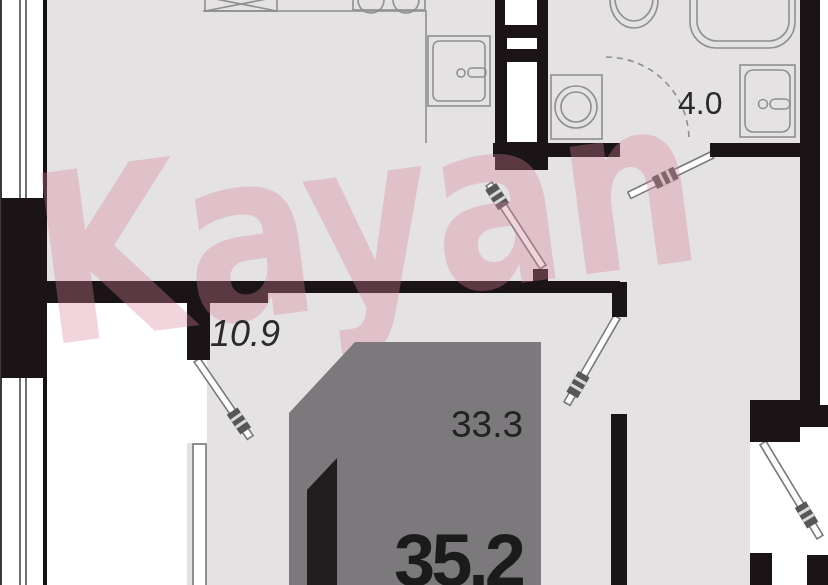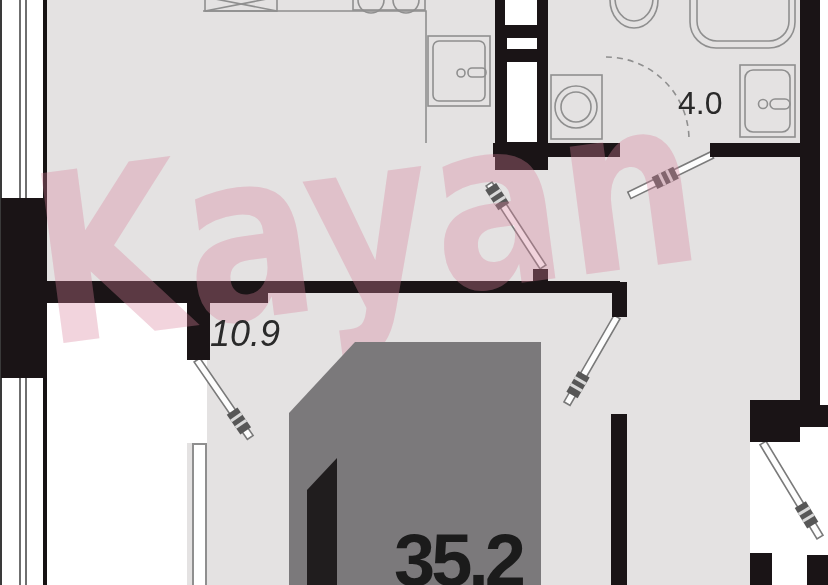--- a/index.html
+++ b/index.html
@@ -140,15 +140,16 @@
 
   <div id="watermark">Kayan</div>
 
   <svg class="logo" width="828" height="585" viewBox="0 0 828 585">
     <polygon points="355,342 541,342 541,585 289,585 289,413" fill="#7b797b"></polygon>
     <polygon points="307,490 337,458 337,585 307,585" fill="#201d1e"></polygon>
   </svg>
 
   <div class="lbl" style="left:678px;top:87px;font-size:32px;">4.0</div>
   <div class="lbl" style="left:210px;top:316px;font-size:36px;font-style:italic;">10.9</div>
+  <div class="lbl" style="left:400px;top:406px;width:123px;font-size:37px;text-align:right;color:#222;">33.3</div>
   <div class="lbl big" style="left:394px;top:524px;font-size:74px;">35.2</div>
 
 </div>
 
 </body></html>

